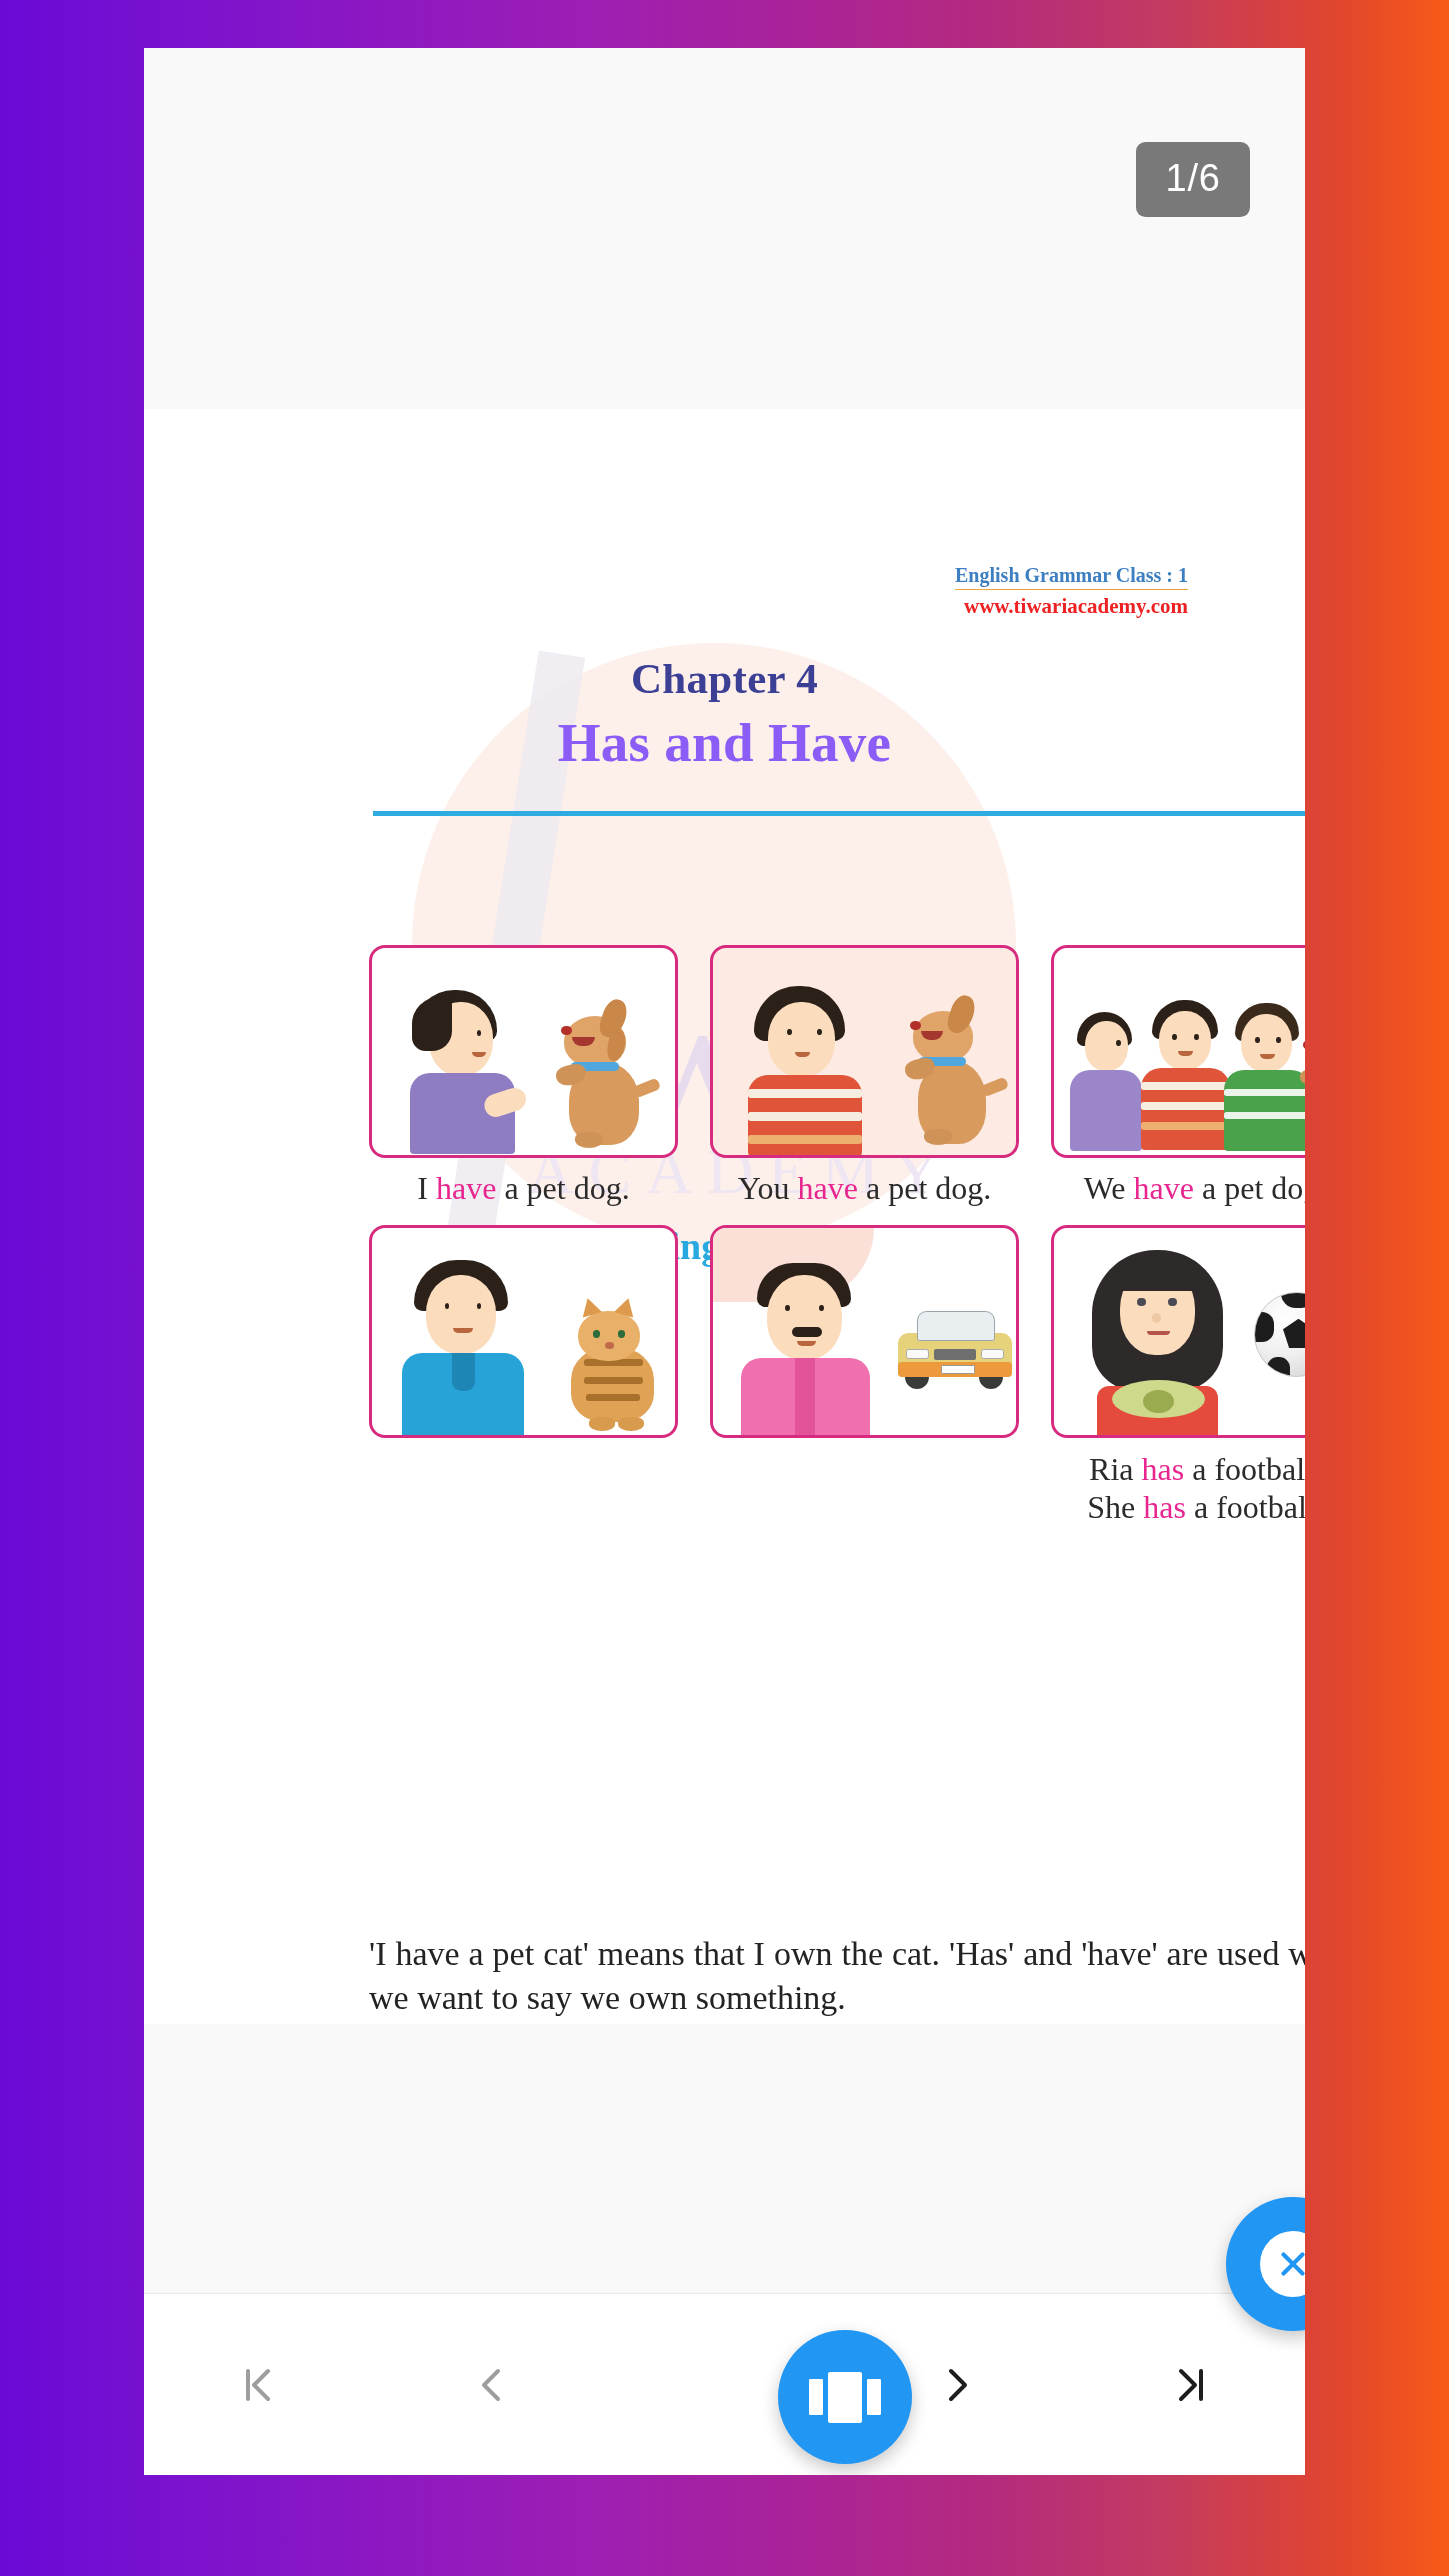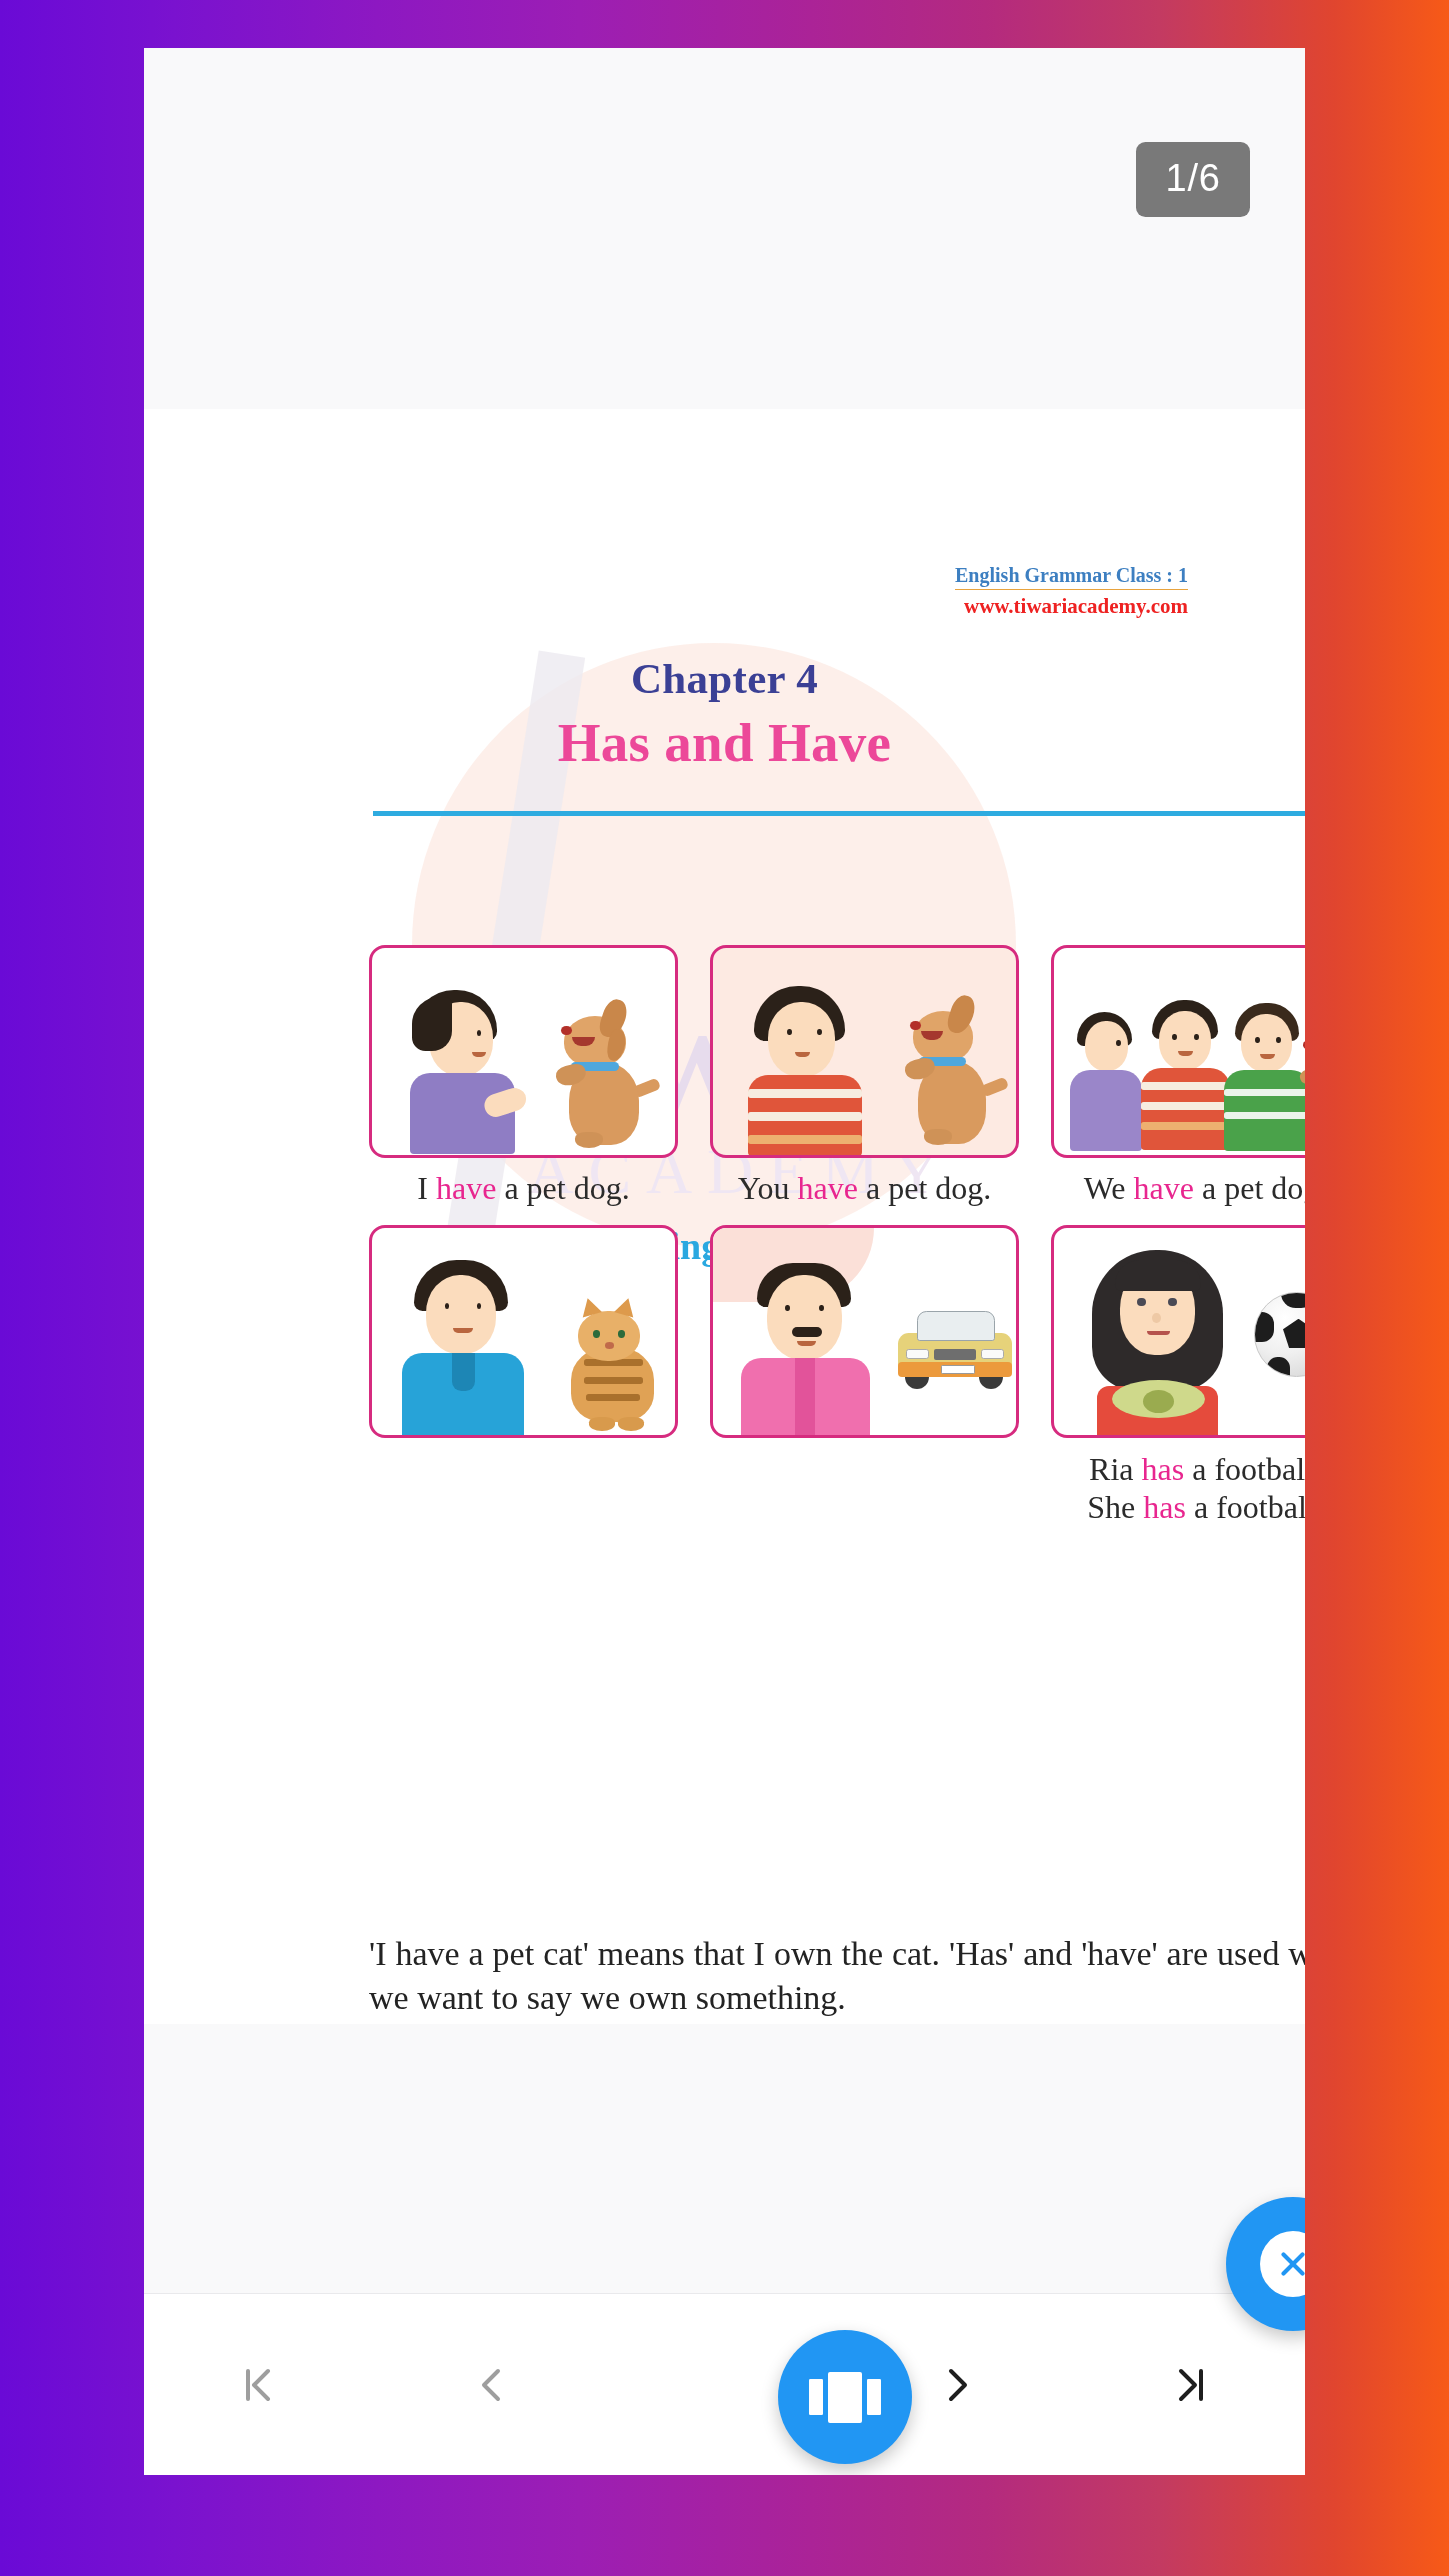--- a/index.html
+++ b/index.html
@@ -160,21 +160,21 @@
   }
 
   #chapter-title {
     position: absolute;
     left: 0; right: 0;
     top: 302px;
     text-align: center;
     font-family: "Liberation Serif", serif;
     font-size: 55px;
     font-weight: 700;
-    color: #ec4899;
+    color: #8b5cf6;
     letter-spacing: 0.3px;
   }
 
   #title-rule {
     position: absolute;
     left: 229px;
     top: 402px;
     width: 993px;
     max-width: 991px;
     height: 4.7px;

